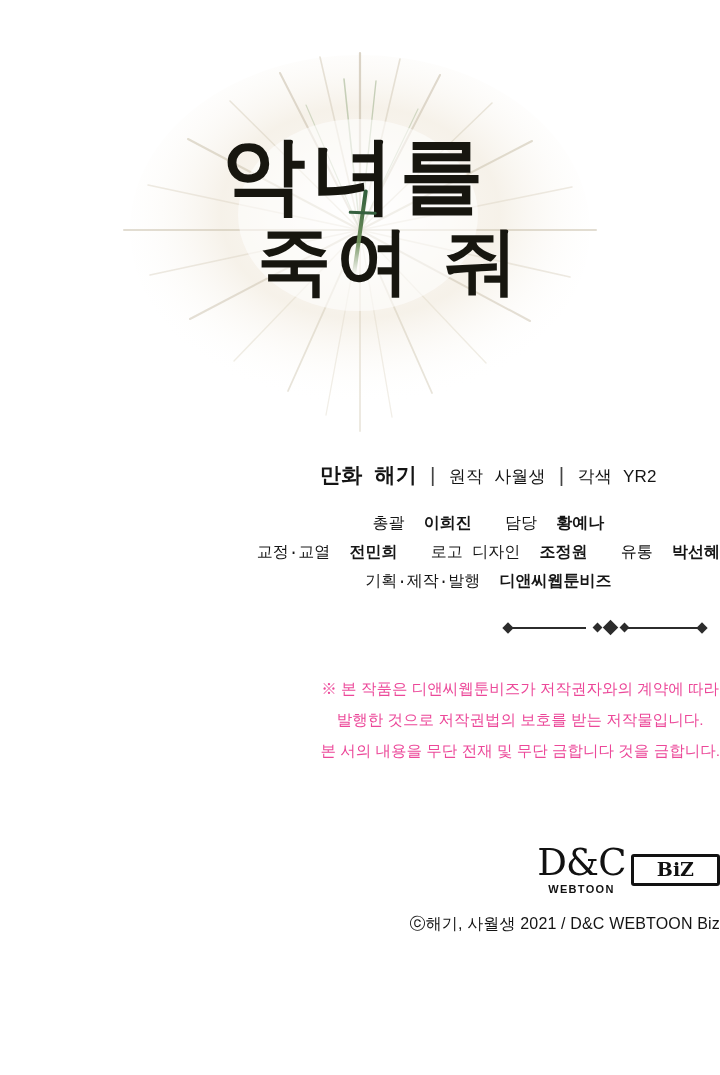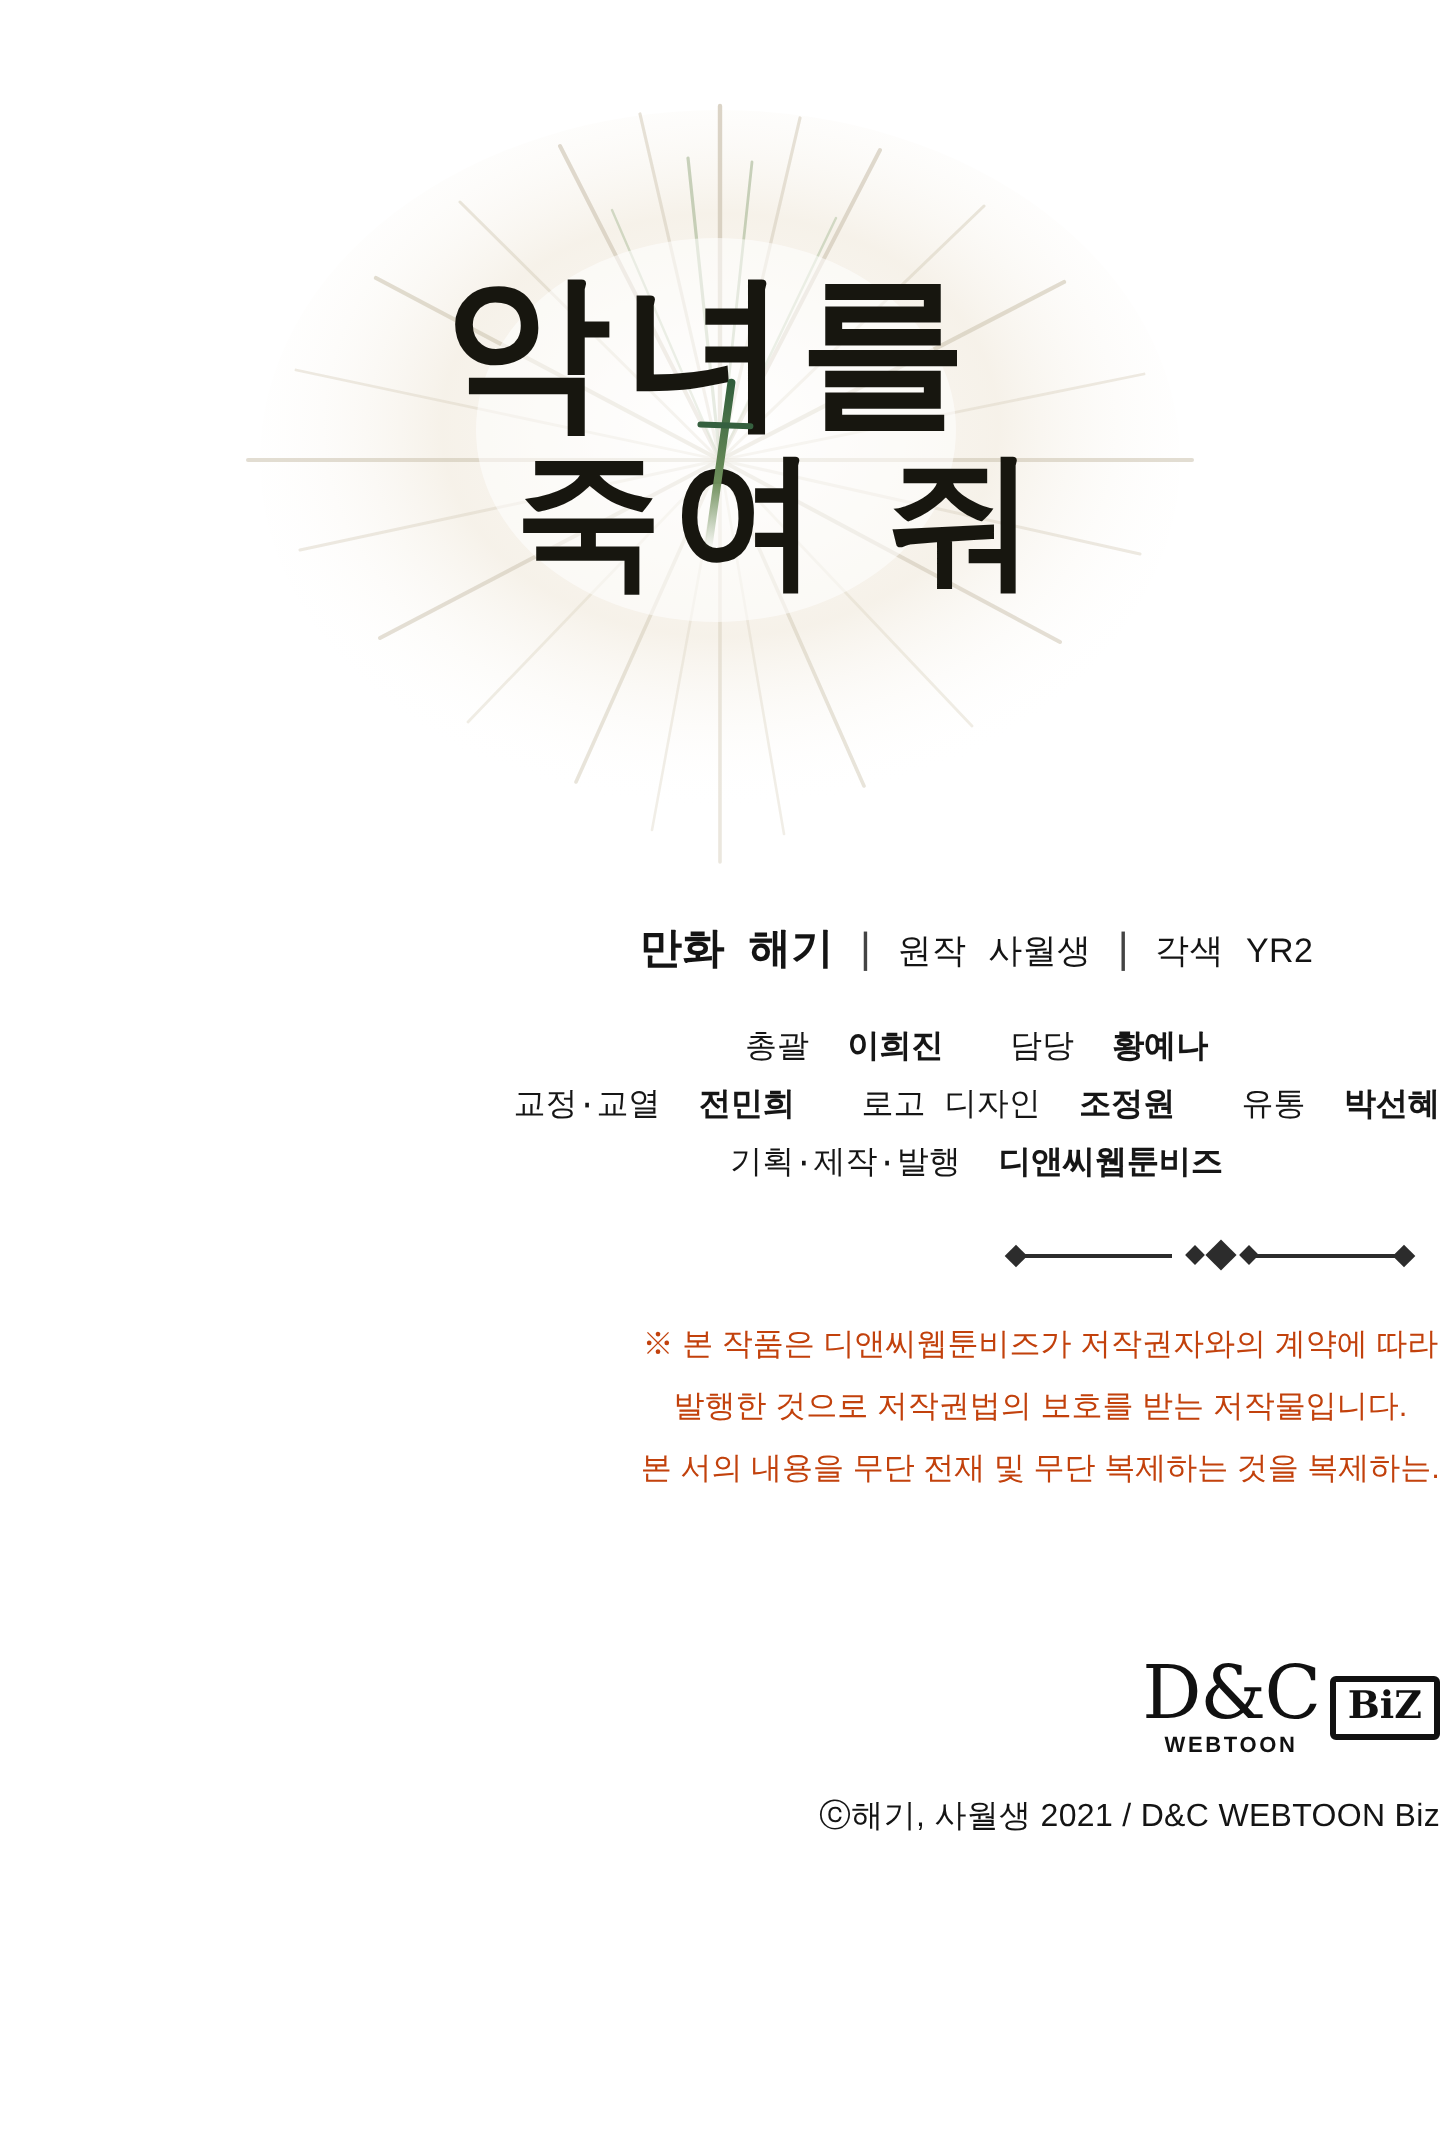--- a/index.html
+++ b/index.html
@@ -167,23 +167,23 @@
     background: #2c2c2c;
     transform: rotate(45deg);
   }
   .ornament .tip.t-left  { left: 14px; }
   .ornament .tip.t-right { right: 14px; }
 
   
   .notice {
     text-align: center;
     font-size: 15.5px;
-    color: #c2410c;
+    color: #ec4899;
     line-height: 2.0;
-    margin-top: 8px;
+    margin-top: 24px;
   }
 
   
   .logo-block {
     margin-top: 78px;
     display: flex;
     align-items: center;
     justify-content: center;
     gap: 5px;
   }
@@ -204,21 +204,21 @@
     font-family: "Liberation Sans", sans-serif;
     font-weight: 700;
     font-size: 11px;
     letter-spacing: 0.12em;
     color: #111;
     margin-top: 3px;
   }
   .logo-biz {
     border: 3px solid #111;
     border-radius: 3px;
-    padding: 3px 6px 4px;
+    padding: 3px 23px 4px;
     font-family: "DejaVu Serif", serif;
     font-weight: 700;
     font-size: 19px;
     color: #111;
     line-height: 1;
     margin-top: 2px;
   }
 
   .copyright {
     margin-top: 19px;
@@ -332,21 +332,21 @@
     <span class="dot d1"></span>
     <span class="dot d2"></span>
     <span class="dot d3"></span>
     <span class="bar right"></span>
     <span class="tip t-right"></span>
   </div>
 
   <div class="notice">
     <div>※ 본 작품은 디앤씨웹툰비즈가 저작권자와의 계약에 따라</div>
     <div>발행한 것으로 저작권법의 보호를 받는 저작물입니다.</div>
-    <div>본 서의 내용을 무단 전재 및 무단 복제하는 것을 복제하는.</div>
+    <div>본 서의 내용을 무단 전재 및 무단 금합니다 것을 금합니다.</div>
   </div>
 
   <div class="logo-block">
     <div class="logo-left">
       <div class="logo-dc">D&amp;C</div>
       <div class="logo-webtoon">WEBTOON</div>
     </div>
     <div class="logo-biz">BiZ</div>
   </div>
 

